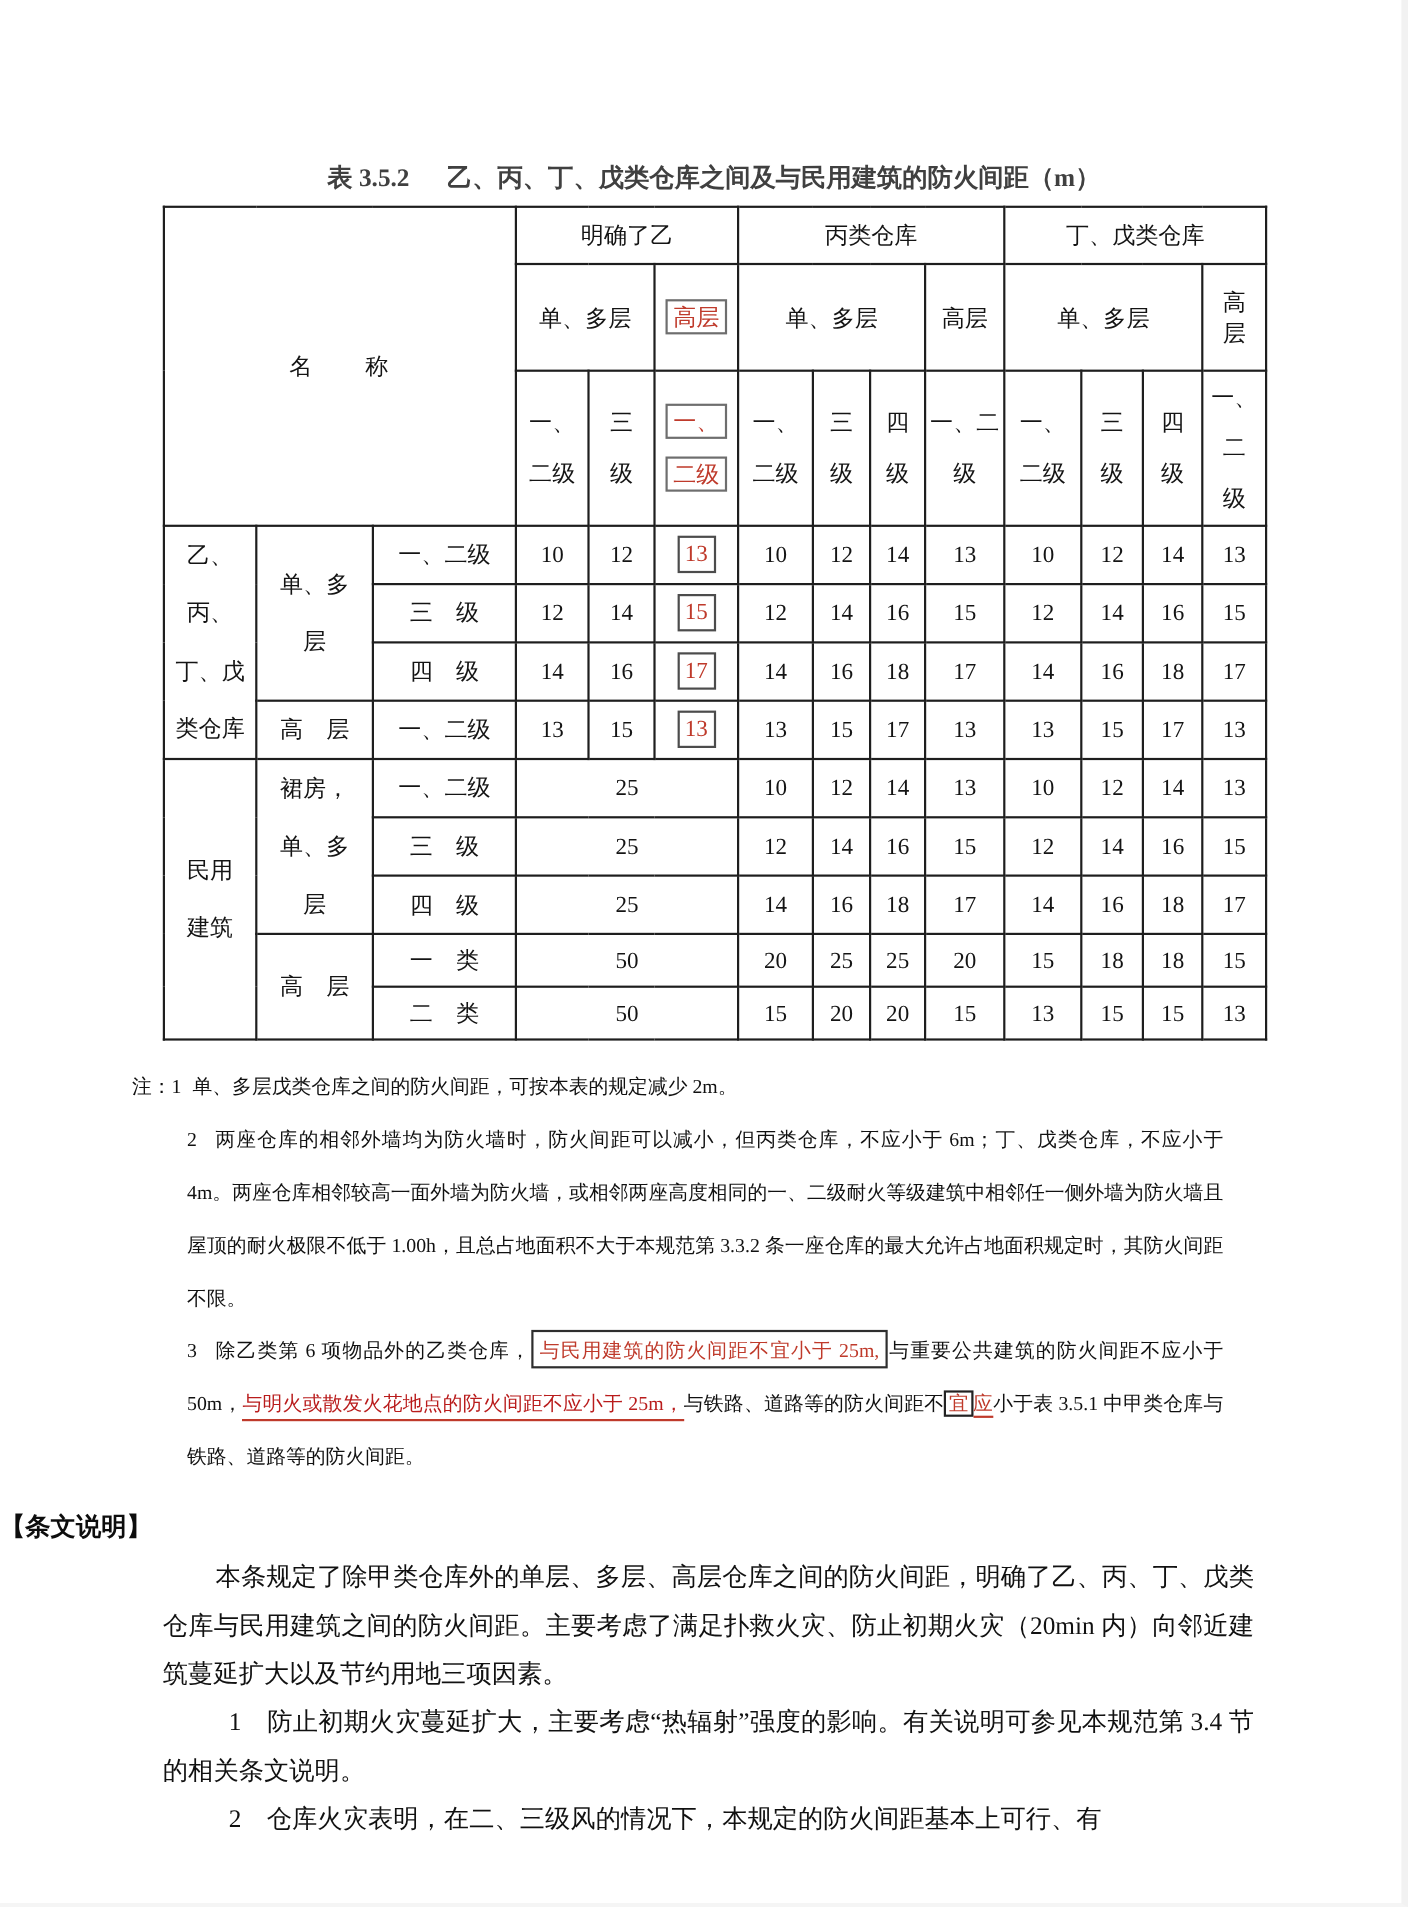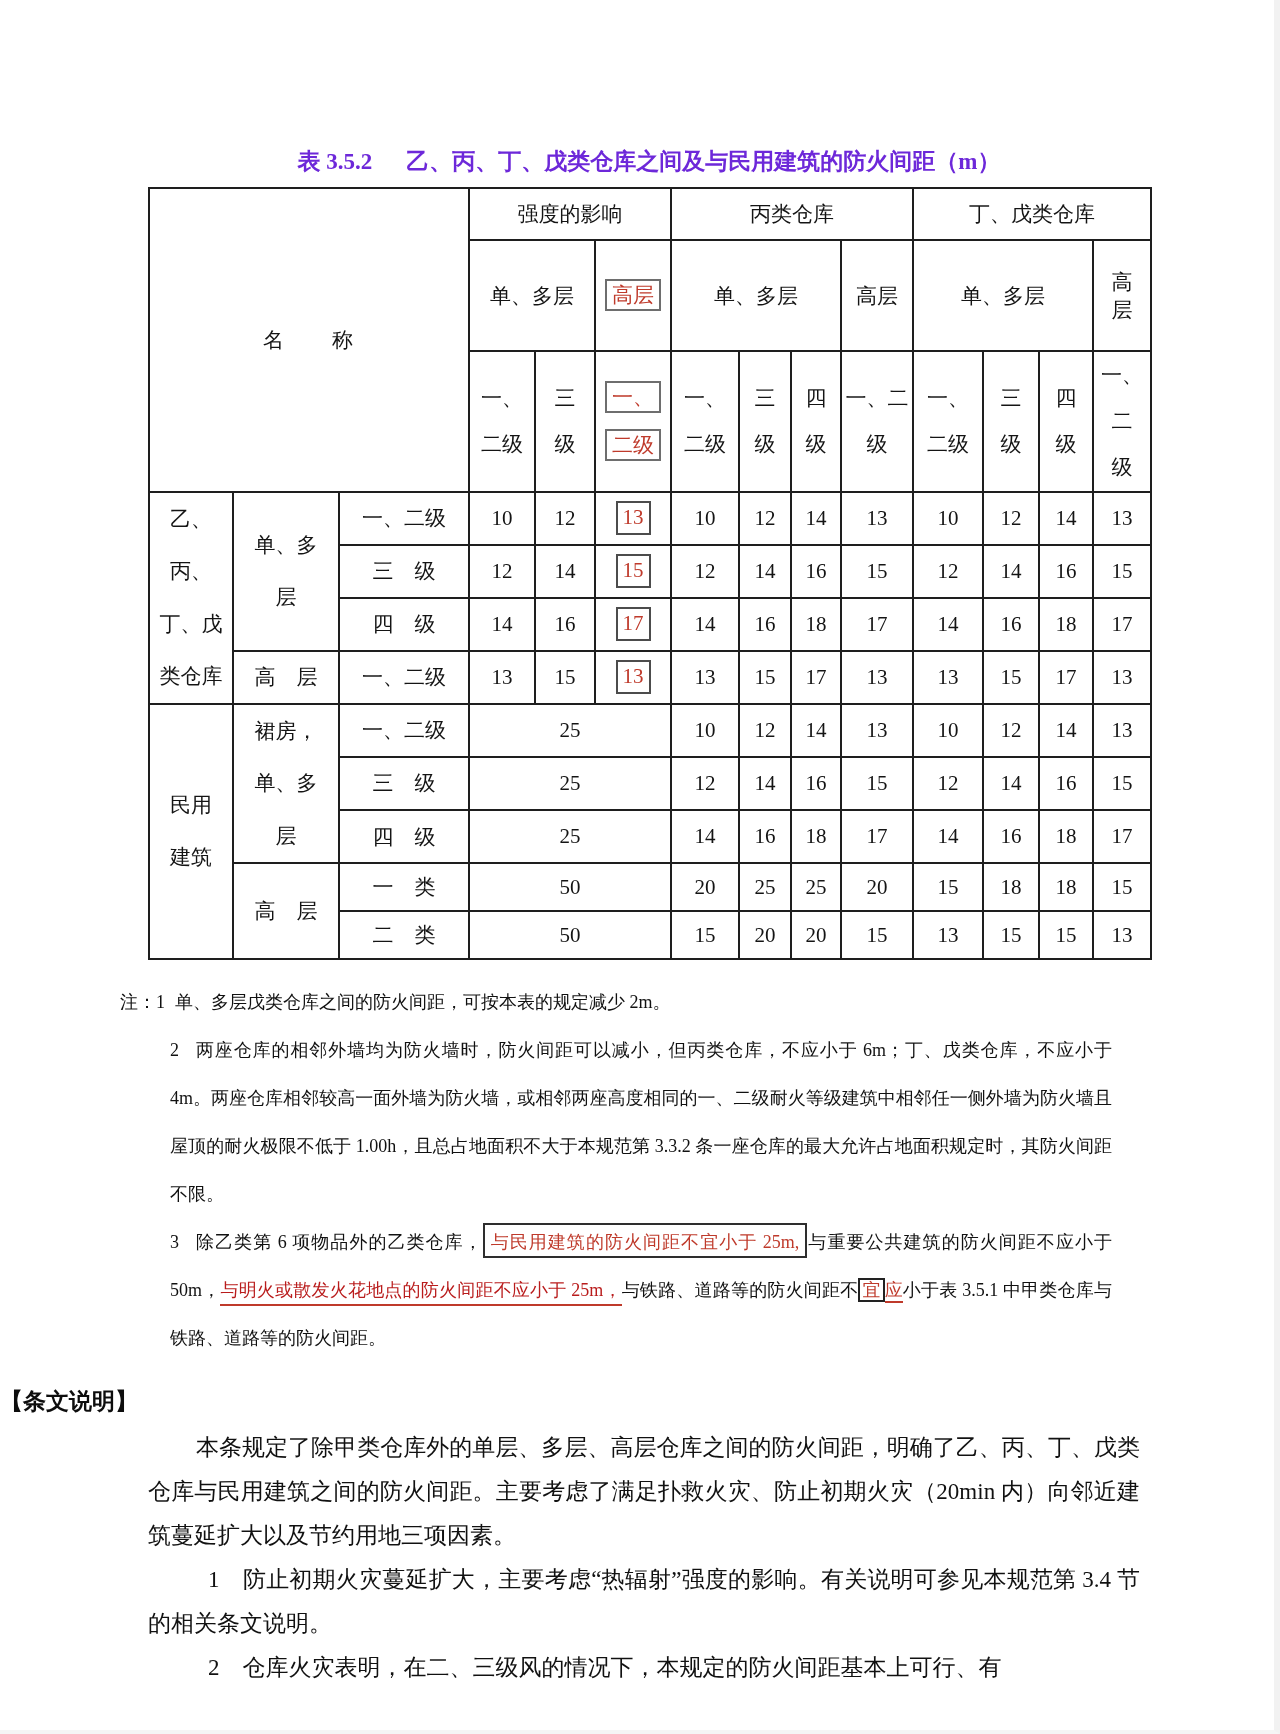--- a/index.html
+++ b/index.html
@@ -5,33 +5,33 @@
   html,body{margin:0;padding:0;}
   body{
     width:1280px;min-height:1734px;background:#ffffff;position:relative;
     font-family:"Liberation Serif","DejaVu Serif",serif;color:#111;
     border-right:6px solid #f2f2f2;border-bottom:4px solid #f5f5f5;box-sizing:border-box;
   }
   .page{padding-top:146px;}
   
   .tbl-title{
     width:1002px;margin-left:148px;text-align:center;
-    font-size:23px;font-weight:bold;color:#6d28d9;margin-bottom:10px;white-space:nowrap;
+    font-size:23px;font-weight:bold;color:#404040;margin-bottom:10px;white-space:nowrap;
   }
   .tbl-title .gap{margin-left:34px;}
   
   table.fire{
     border-collapse:collapse;table-layout:fixed;width:1002px;margin-left:148px;
   }
   table.fire td{
     border:2px solid #1e1e1e;text-align:center;vertical-align:middle;
     font-size:21px;color:#141414;padding:0;overflow:hidden;
   }
   tr.h1{height:52px;}
-  tr.h2{height:111px;}
+  tr.h2{height:97px;}
   tr.h3{height:140px;}
   tr.dr{height:47px;}
   tr.dr2{height:48px;}
   .pl{white-space:pre-line;}
   .wrapcell{white-space:pre-line;line-height:2.5em;}
   .gradehdr{white-space:pre-line;line-height:2.2em;}
   .corner{font-size:22px;letter-spacing:2px;}
   .hdrbox{
     display:inline;color:#bf3a2b;border:2px solid #6e6e6e;padding:2px 5px;
     white-space:pre-line;line-height:2.3em;
@@ -90,21 +90,21 @@
         <col style="width:50px">
         <col style="width:72px">
       <col style="width:70px">
         <col style="width:56px">
         <col style="width:54px">
         <col style="width:58px">
     </colgroup>
     <tbody>
         <tr class="h1">
       <td class="corner" rowspan="3" colspan="3">名　　称</td>
-      <td colspan="3">强度的影响</td>
+      <td colspan="3">明确了乙</td>
       <td colspan="4">丙类仓库</td>
       <td colspan="4">丁、戊类仓库</td>
     </tr>
     <tr class="h2">
       <td colspan="2">单、多层</td>
       <td><span class="hdrbox">高层</span></td>
       <td colspan="3">单、多层</td>
       <td>高层</td>
       <td colspan="3">单、多层</td>
       <td class="pl">高

